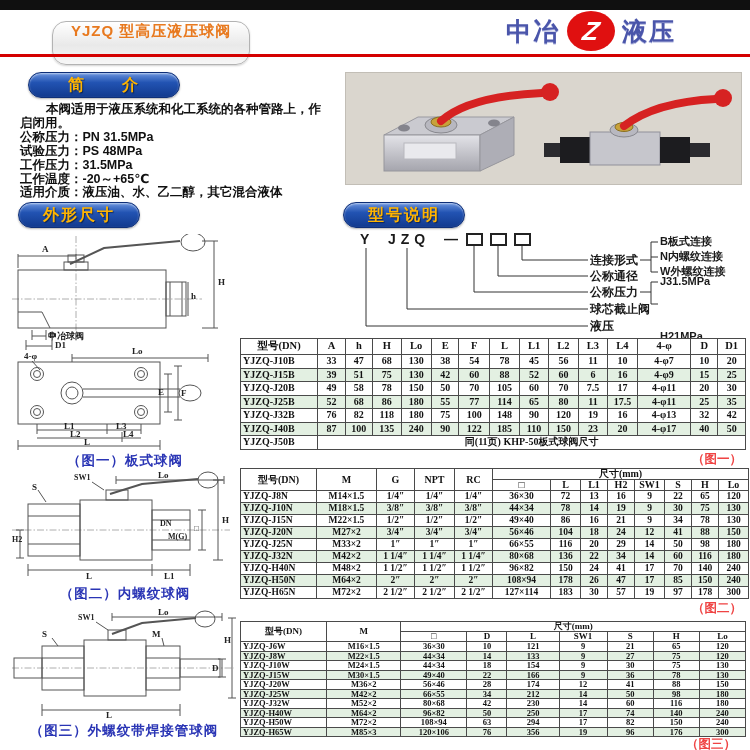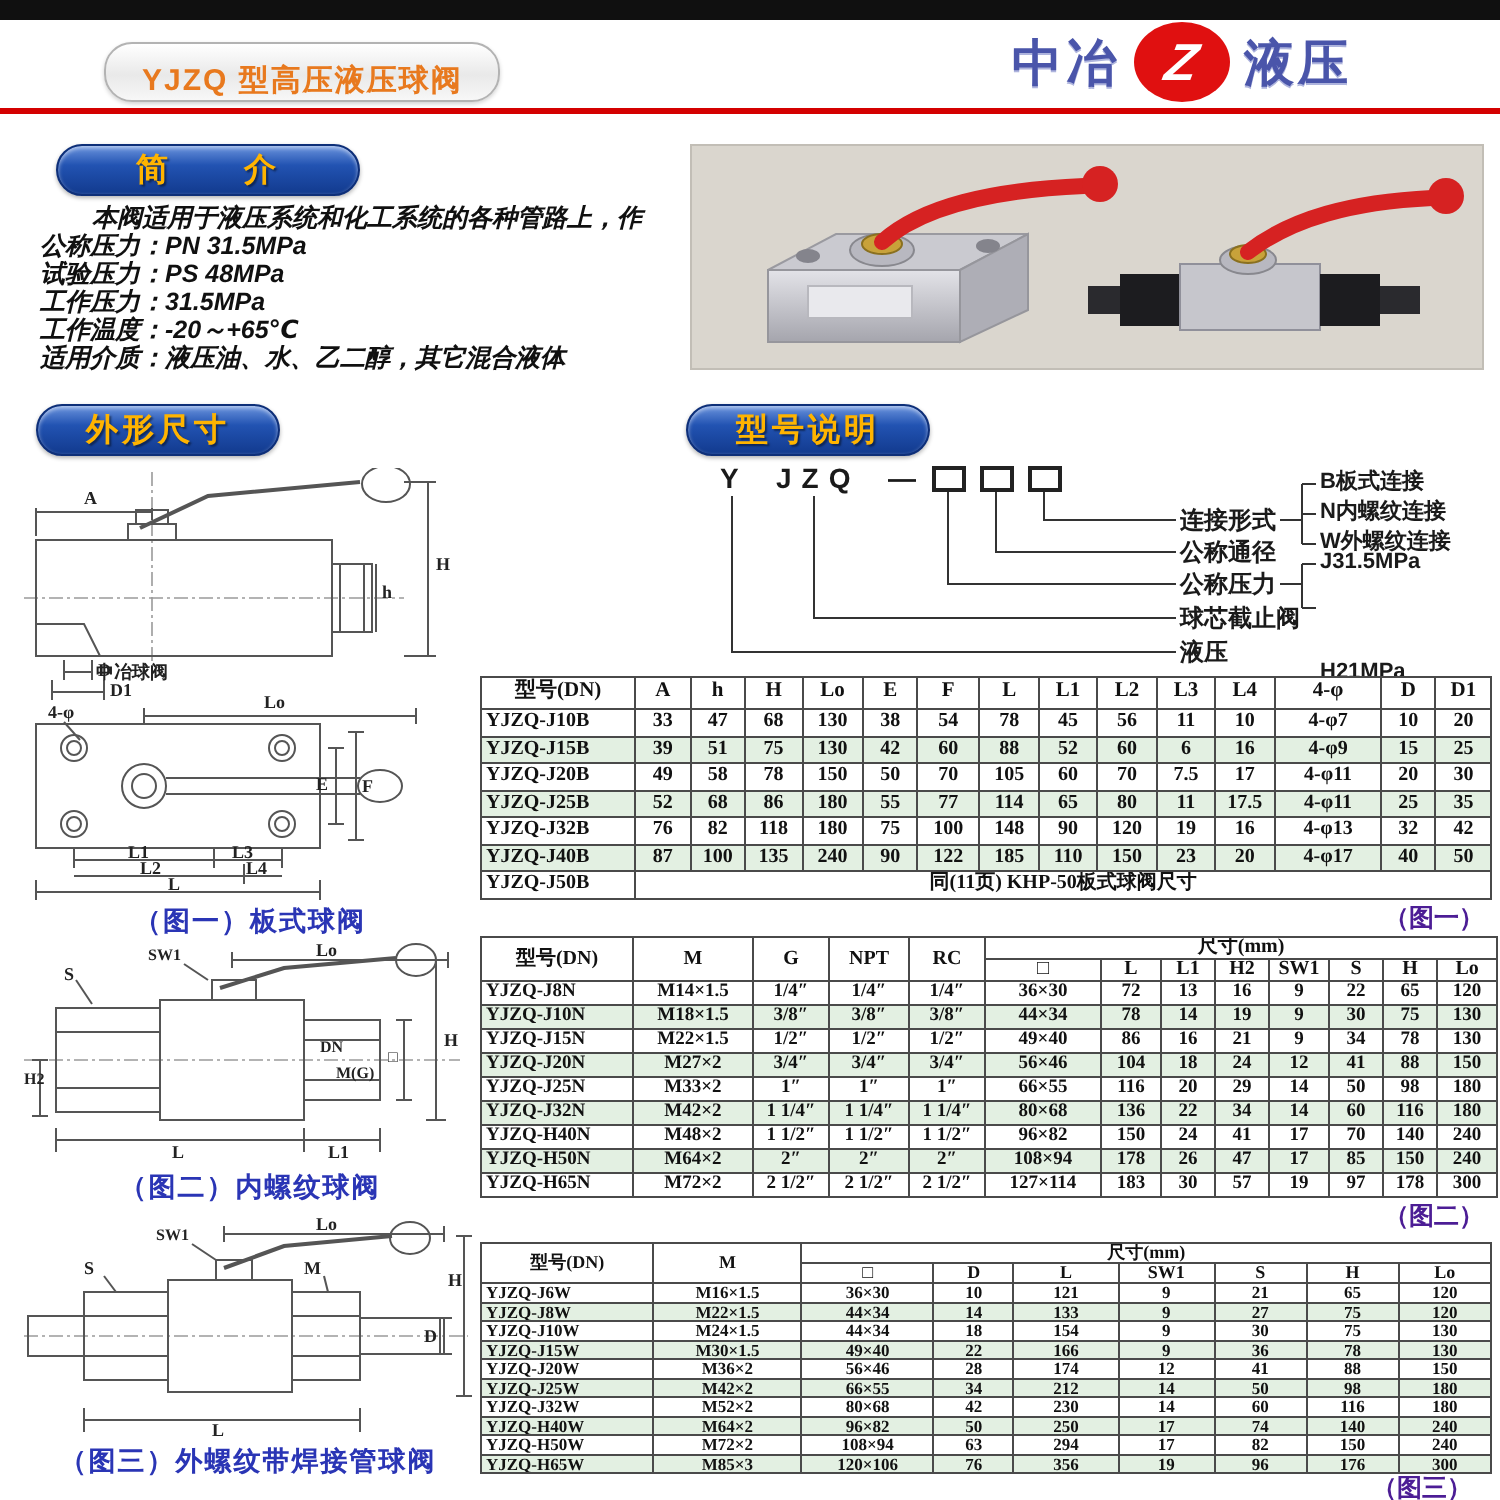--- a/index.html
+++ b/index.html
@@ -3,40 +3,40 @@
 <meta charset="utf-8">
 <style>
   * { margin:0; padding:0; box-sizing:border-box; }
   html,body { width:750px; height:750px; }
   body { font-family:"Liberation Sans","DejaVu Sans",sans-serif; background:#ffffff; position:relative; overflow:hidden; }
   .page { position:absolute; left:0; top:0; width:750px; height:750px; background:#fff; }
 
   .topbar { position:absolute; left:0; top:0; width:750px; height:10px; background:#101010; }
   .redline { position:absolute; left:0; top:54px; width:750px; height:3px; background:#d40000; }
 
-  .title-pill { position:absolute; left:52px; top:21px; height:30px; padding:0 18px;
+  .title-pill { position:absolute; left:52px; top:21px; height:44px; padding:0 18px;
     border-radius:14px; background:linear-gradient(#ffffff,#e9e9e9 55%,#f7f7f7);
-    border:1px solid #b3b3b3; box-shadow:0 1px 2px rgba(0,0,0,.18); display:flex; align-items:flex-end; }
+    border:1px solid #b3b3b3; box-shadow:0 1px 2px rgba(0,0,0,.18); display:flex; align-items:flex-start; }
   .title-pill span { color:#e8791e; font-weight:bold; font-size:15px; letter-spacing:1px; }
 
   .logo { position:absolute; left:506px; top:11px; display:flex; align-items:center; gap:7px; }
   .logo-text { font-size:25px; font-weight:bold; color:#4a55aa; letter-spacing:2px; text-shadow:0 1px 0 #aeb4dd; }
   .logo-circle { width:48px; height:40px; border-radius:50%; background:#e01010; display:flex; align-items:center; justify-content:center; }
   .logo-circle i { color:#ffffff; font-style:italic; font-weight:bold; font-size:26px; transform:skewX(-10deg); line-height:1; }
 
   .badge { position:absolute; height:26px; border-radius:13px;
     background:linear-gradient(180deg,#6a93dd 0%,#2253b2 40%,#123a8e 100%);
     border:1px solid #0e2f78; box-shadow:inset 0 1px 2px rgba(255,255,255,.55),0 1px 2px rgba(0,0,0,.3);
     display:flex; align-items:center; justify-content:center; }
   .badge span { color:#ffb400; font-weight:bold; font-size:16px; letter-spacing:2px; text-shadow:1px 1px 1px rgba(0,0,0,.45); }
   #badge-intro { left:28px; top:72px; width:152px; }
   #badge-dim  { left:18px; top:202px; width:122px; }
   #badge-model{ left:343px; top:202px; width:122px; }
 
-  .intro { position:absolute; left:20px; top:103px; width:334px; font-size:12.5px; font-weight:bold; color:#101010; line-height:13.9px;font-style:italic; }
+  .intro { position:absolute; left:20px; top:103px; width:334px; font-size:12.5px; font-weight:bold; color:#101010; line-height:13.9px; }
   .intro .indent { text-indent:26px; }
 
   .photo { position:absolute; left:345px; top:72px; width:397px; height:113px; background:#dad6ce; border:1px solid #c2beb6; }
 
   .model-diagram { position:absolute; left:350px; top:230px; width:398px; height:102px; }
   .model-diagram svg { position:absolute; left:0; top:0; }
   .md-t { position:absolute; font-weight:bold; color:#1a1a1a; line-height:1; white-space:nowrap; }
   .md-prefix { font-size:14px; font-family:"Liberation Sans",sans-serif; }
   .md-box { position:absolute; width:17px; height:13px; border:2px solid #222; top:3px; background:#fff; }
   .md-label { font-size:12px; }
@@ -45,21 +45,21 @@
   .figure { position:absolute; }
   .figure svg { position:absolute; left:0; top:0; }
   .figure svg path, .figure svg rect, .figure svg circle, .figure svg ellipse { fill:none; stroke:#555; stroke-width:1; }
   .figure svg .cl { stroke:#9a9a9a; stroke-width:0.8; stroke-dasharray:7 2 1.5 2; }
   .figure svg .thick { stroke-width:2; }
   .dim { position:absolute; font:bold 9px "Liberation Serif","DejaVu Serif",serif; color:#222; line-height:1; white-space:nowrap; }
   .dim.s8 { font-size:8px; }
 
   .fcaption { position:absolute; color:#2a35b5; font-weight:bold; font-size:13.5px; text-align:center;
     font-family:"Liberation Sans",sans-serif; letter-spacing:1px; }
-  .tcaption { position:absolute; color:#4c1d95; font-weight:bold; font-size:12.5px;
+  .tcaption { position:absolute; color:#ef4444; font-weight:bold; font-size:12.5px;
     font-family:"Liberation Serif","DejaVu Serif",serif; }
 
   .dtable { position:absolute; border-collapse:collapse; table-layout:fixed; background:#fff;
     font-family:"Liberation Serif","DejaVu Serif",serif; }
   .dtable th, .dtable td { border:1px solid #4a4a4a; text-align:center; font-weight:bold; color:#111;
     overflow:hidden; white-space:nowrap; padding:0; line-height:1; }
   .dtable td:first-child { text-align:left; padding-left:2px; }
   .dtable tbody tr:nth-child(even) { background:#e3f0e2; }
 
   #table1 { left:240px; top:338px; width:506px; }
@@ -95,20 +95,21 @@
   </div>
 
   <div class="redline"></div>
 
   <div class="badge" id="badge-intro">
     <span>简　　介</span>
   </div>
 
   <div class="intro">
     <div class="indent">本阀适用于液压系统和化工系统的各种管路上，作</div>
+    <div>启闭用。</div>
     <div>公称压力：PN 31.5MPa</div>
     <div>试验压力：PS 48MPa</div>
     <div>工作压力：31.5MPa</div>
     <div>工作温度：-20～+65℃</div>
     <div>适用介质：液压油、水、乙二醇，其它混合液体</div>
   </div>
 
   <div class="photo">
     <svg width="395" height="111" viewBox="0 0 395 111">
       <defs>

